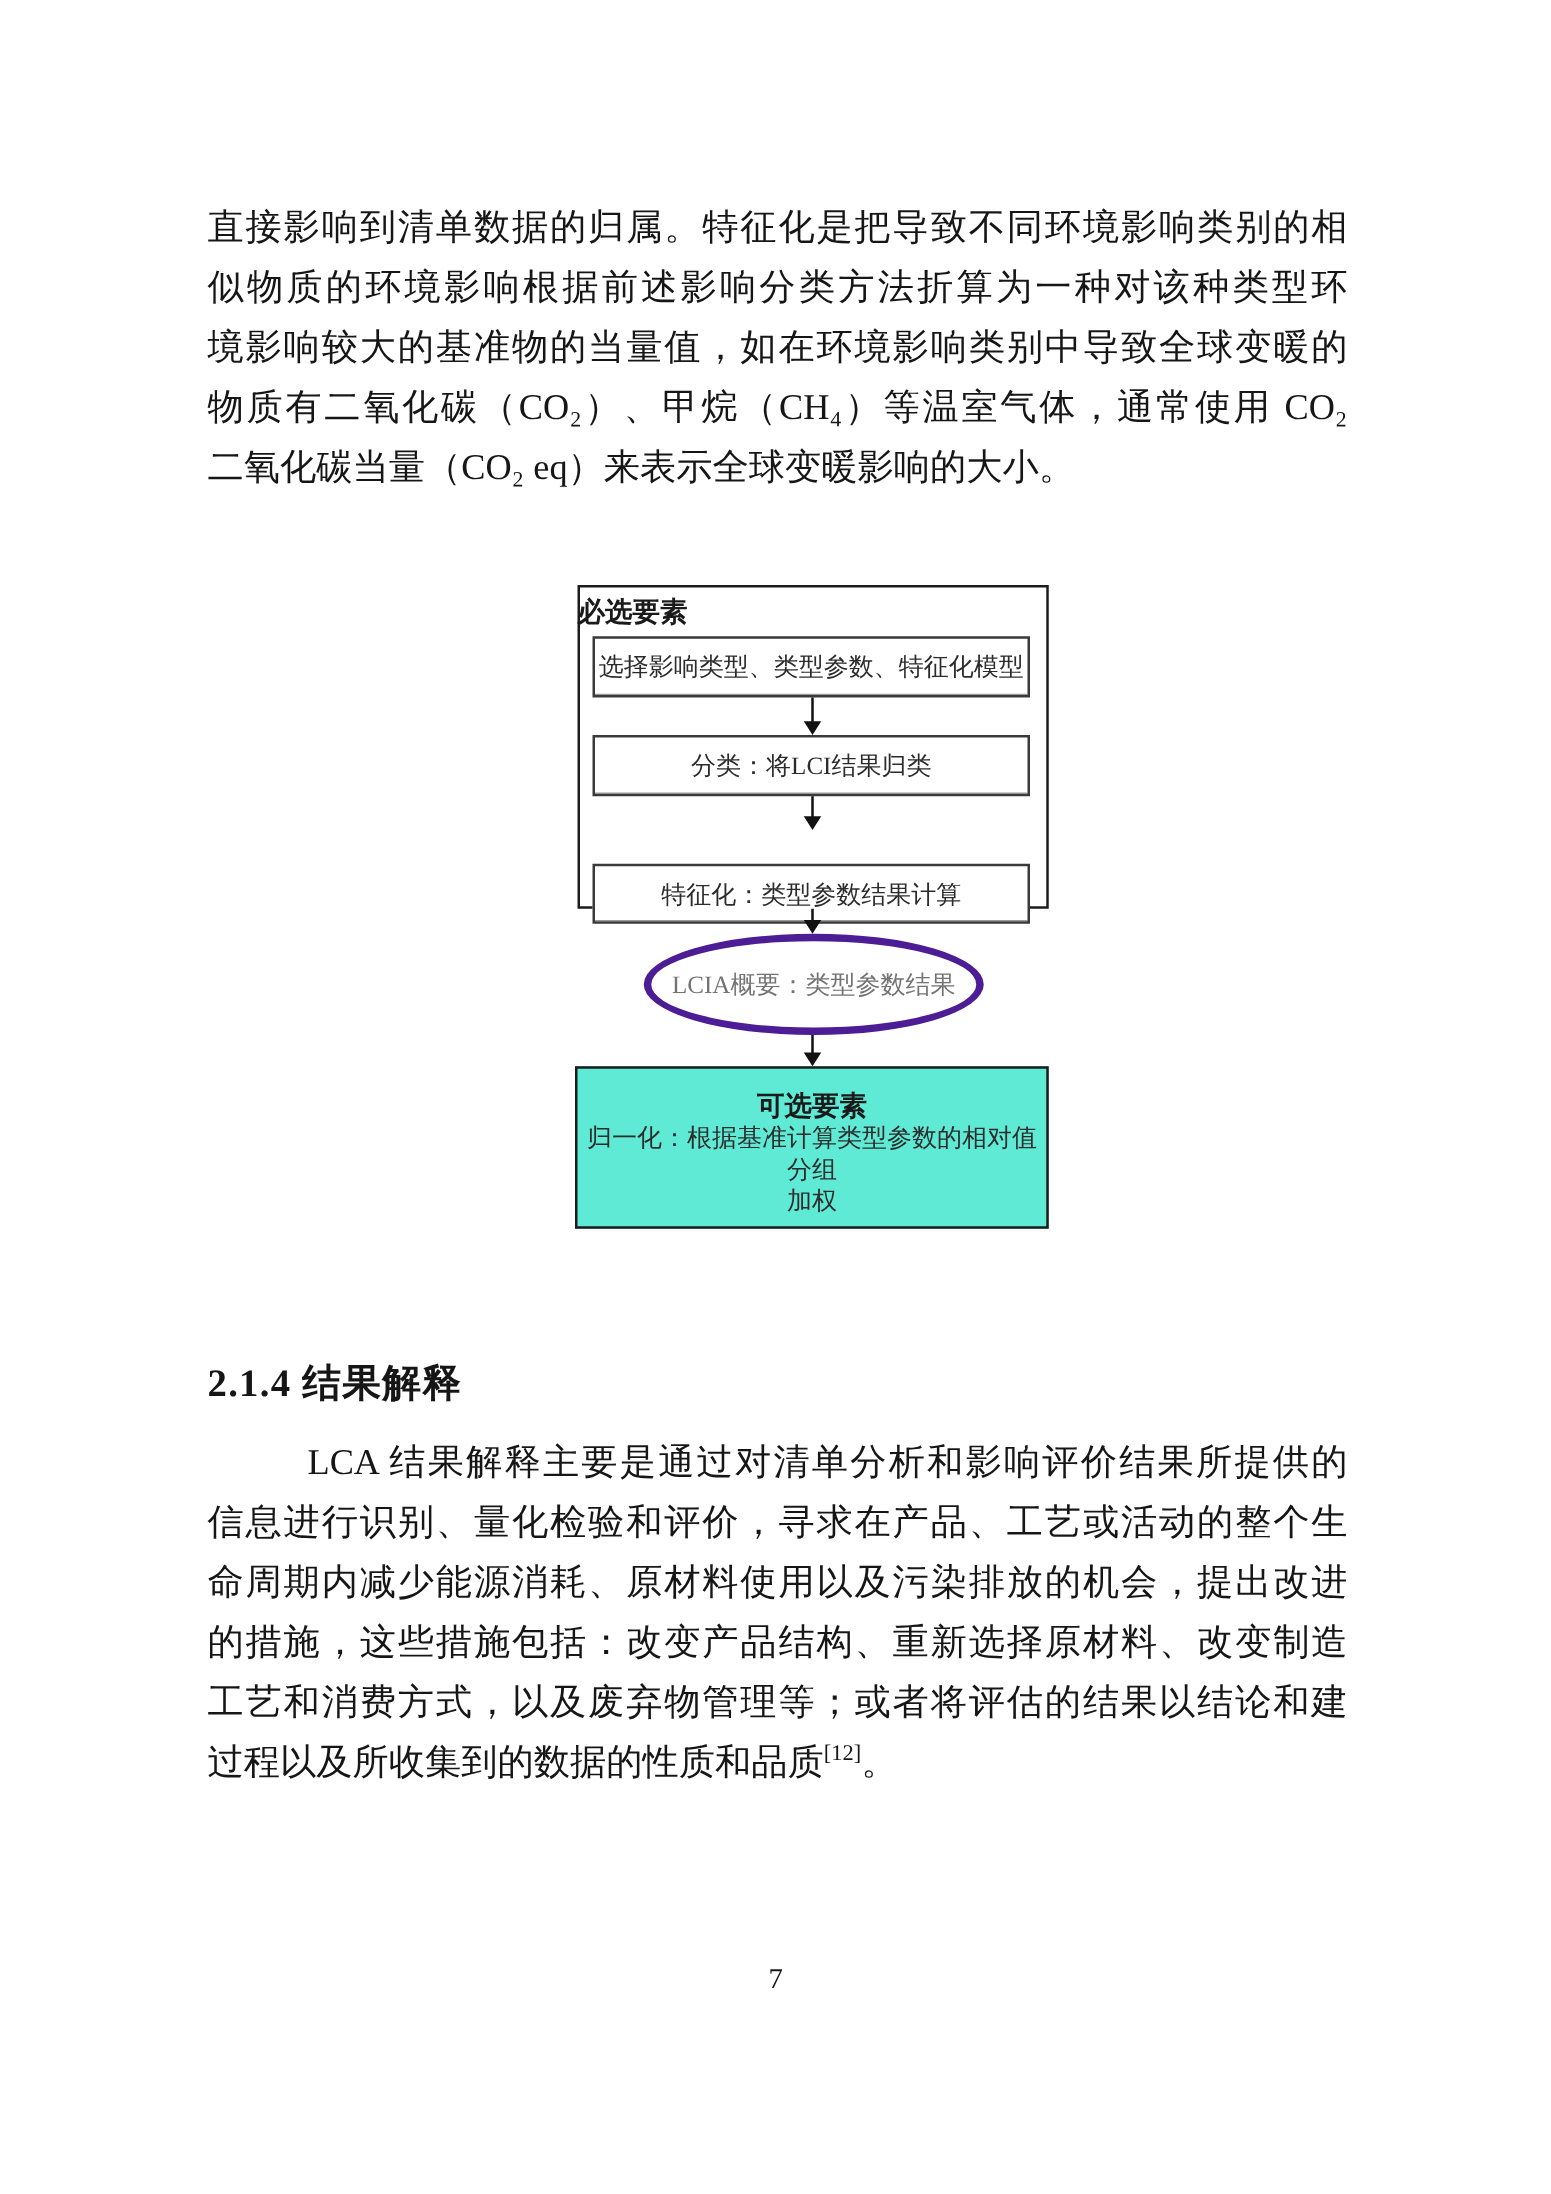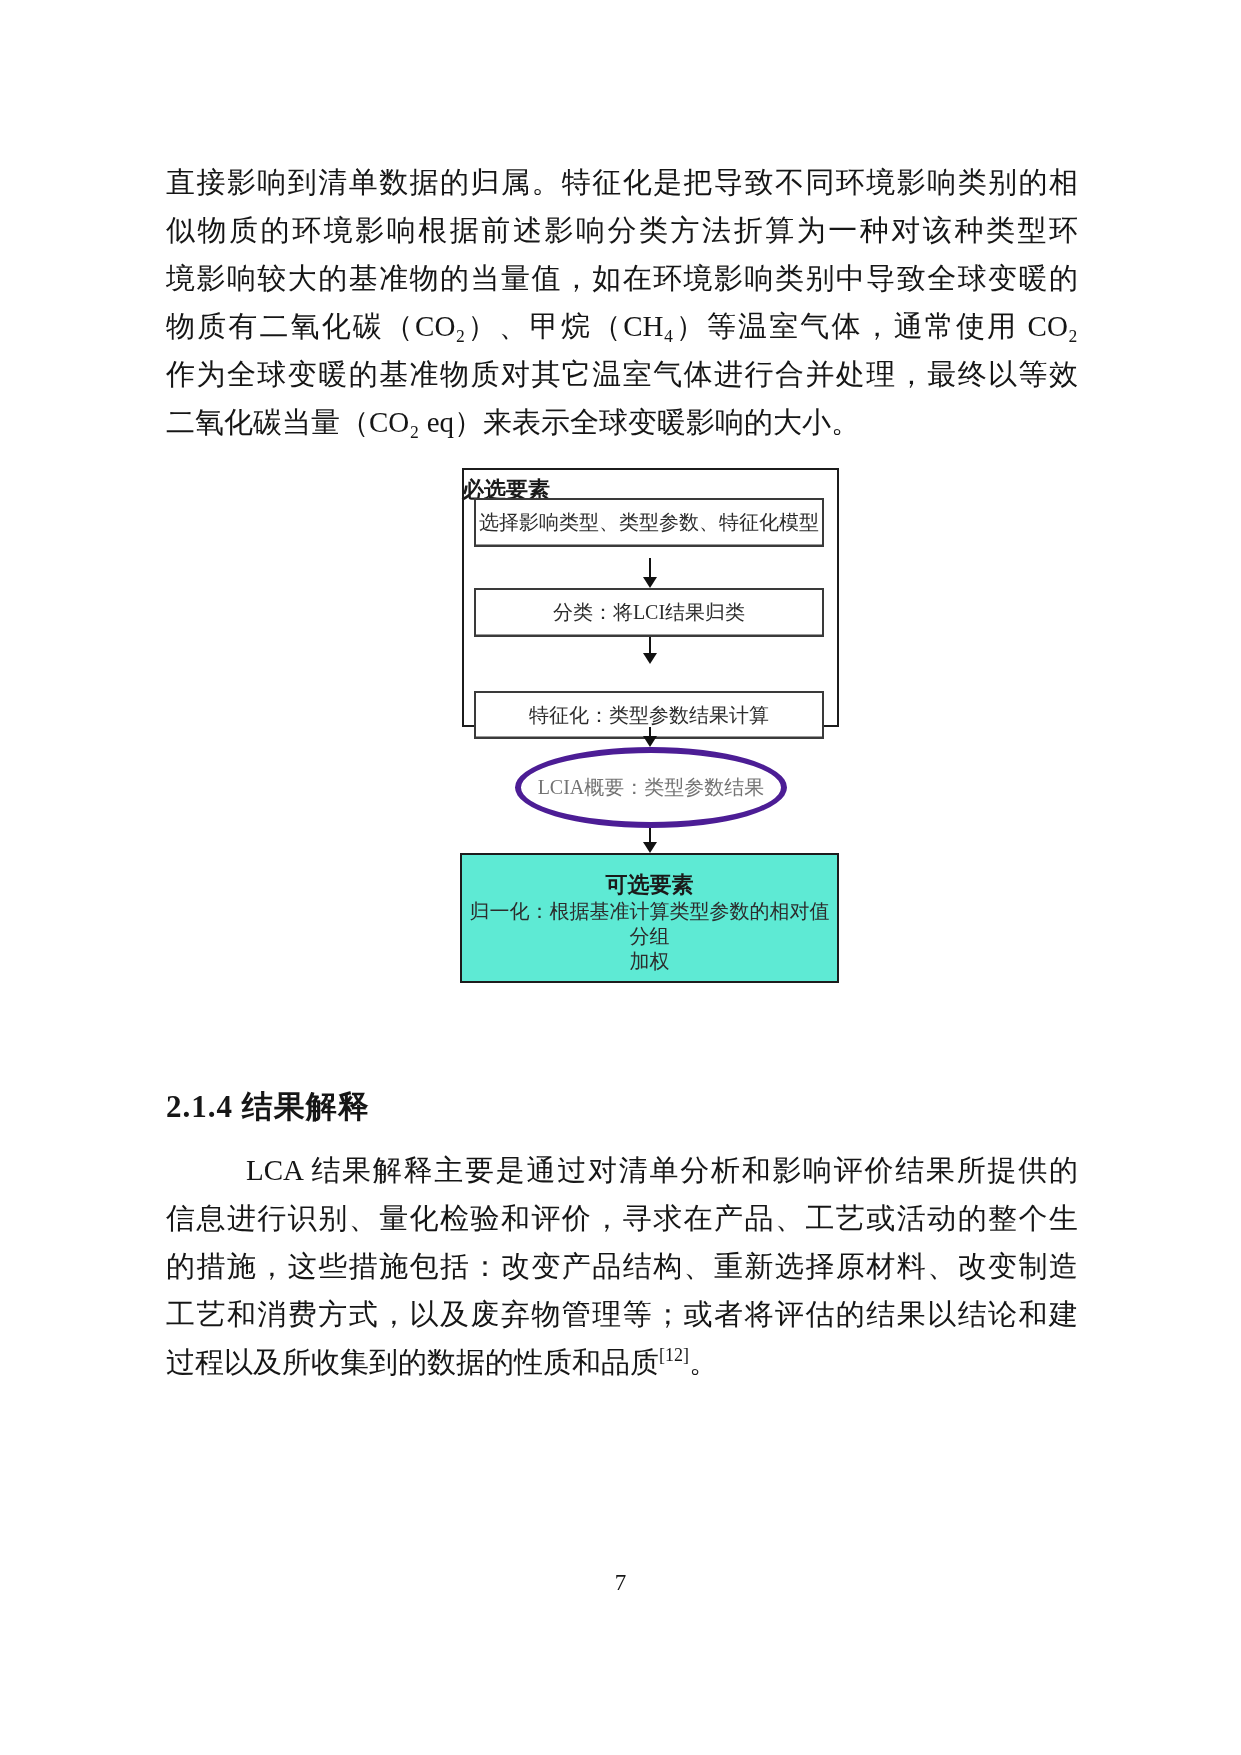--- a/index.html
+++ b/index.html
@@ -35,21 +35,21 @@
     font-size: 22px; font-weight: bold; color: #1a1a1a;
   }
   .mand-title { top: 475px; }
   .step {
     position: absolute; left: 474px; width: 350px; height: 49px;
     border: 2px solid #3a3a3a; background: #fff;
     display: flex; align-items: center; justify-content: center;
     font-size: 20px; color: #2c2c2c; letter-spacing: 0px;
     box-shadow: 0 -1px 0 #9a9a9a inset;
   }
-  .step1 { top: 498px; }
+  .step1 { top: 509px; }
   .step2 { top: 588px; }
   .step3 { top: 691px; height: 48px; font-family: Liberation Serif, serif; }
   .ellipse {
     position: absolute; left: 515px; top: 747px; width: 272px; height: 81px;
     border: 6px solid #4c1d95; border-radius: 50%; background: #fff;
     display: flex; align-items: center; justify-content: center;
     font-size: 20px; color: #737373;
   }
   .opt-box {
     position: absolute; left: 460px; top: 853px; width: 379px; height: 130px;
@@ -85,21 +85,20 @@
 </head>
 <body>
 
 <div class="page">
 
   <div class="para" style="top:158px;">
     <div class="jline">直接影响到清单数据的归属。特征化是把导致不同环境影响类别的相</div>
     <div class="jline">似物质的环境影响根据前述影响分类方法折算为一种对该种类型环</div>
     <div class="jline">境影响较大的基准物的当量值，如在环境影响类别中导致全球变暖的</div>
     <div class="jline">物质有二氧化碳（CO₂）、甲烷（CH₄）等温室气体，通常使用 CO₂</div>
-    <div class="jline">作为全球变暖的基准物质对其它温室气体进行合并处理，最终以等效</div>
     <div class="lline">二氧化碳当量（CO₂ eq）来表示全球变暖影响的大小。</div>
   </div>
 
   <div>
     <div class="dg-box outer-box"></div>
     <div class="dg-title mand-title">必选要素</div>
 
     <div class="step step1">选择影响类型、类型参数、特征化模型</div>
 
     <div class="arrow arrow1">
@@ -135,20 +134,21 @@
       <div class="opt-item">加权</div>
     </div>
   </div>
 
 
   <div class="heading">2.1.4 结果解释</div>
 
   <div class="para" style="top:1146px;">
     <div class="jline indent-first">LCA 结果解释主要是通过对清单分析和影响评价结果所提供的</div>
     <div class="jline">信息进行识别、量化检验和评价，寻求在产品、工艺或活动的整个生</div>
+    <div class="jline">命周期内减少能源消耗、原材料使用以及污染排放的机会，提出改进</div>
     <div class="jline">的措施，这些措施包括：改变产品结构、重新选择原材料、改变制造</div>
     <div class="jline">工艺和消费方式，以及废弃物管理等；或者将评估的结果以结论和建</div>
     <div class="lline"><span>过程以及所收集到的数据的性质和品质</span><sup class="cite">[12]</sup><span>。</span></div>
   </div>
 
   <div class="page-number">7</div>
 
 </div>
 
 </body></html>

